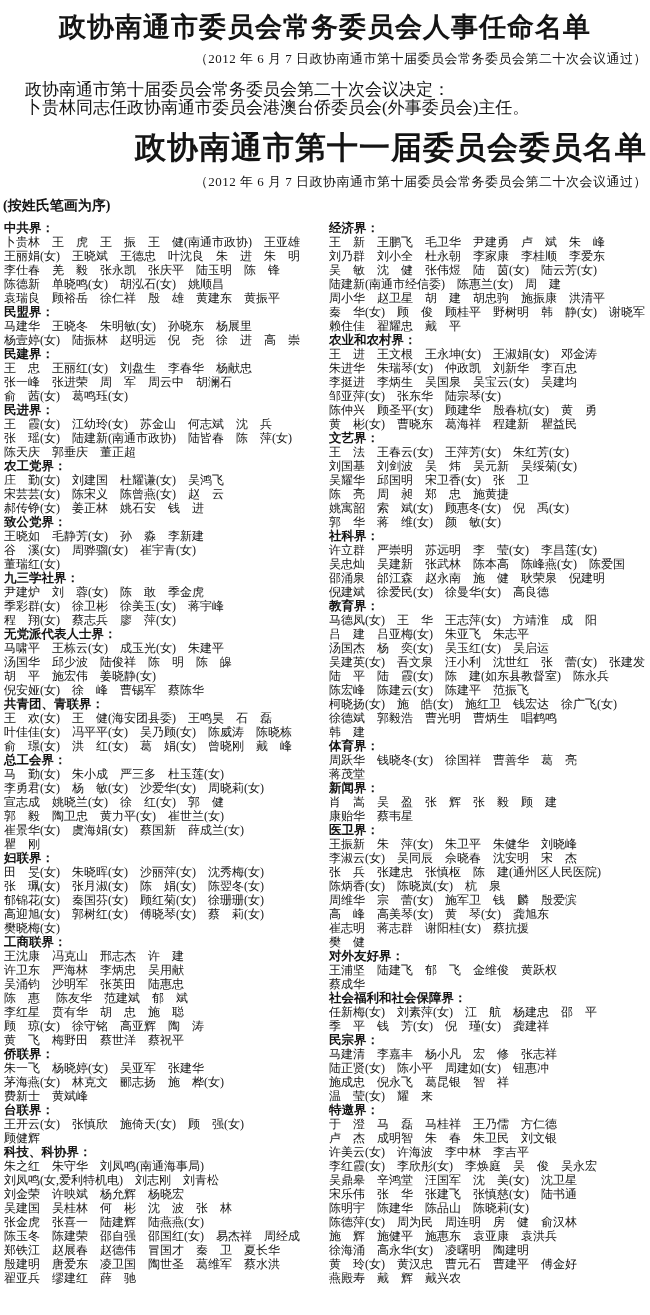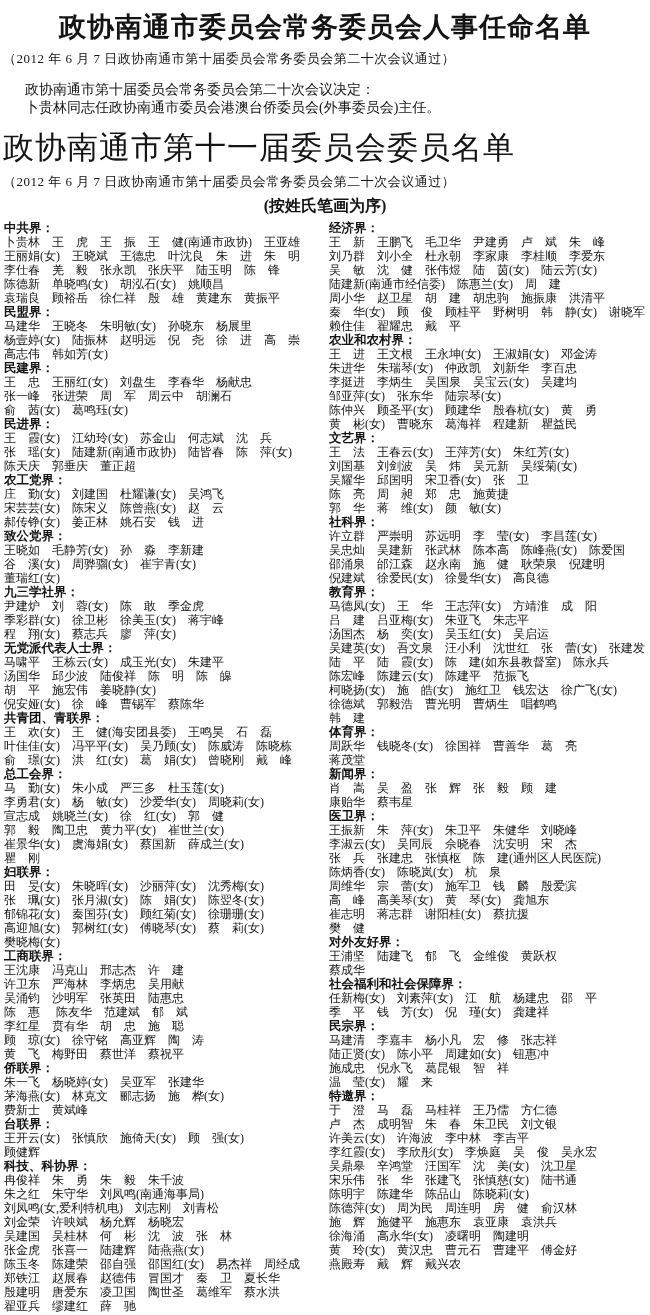--- a/index.html
+++ b/index.html
@@ -8,29 +8,29 @@
     font-family:"Liberation Serif","DejaVu Serif",serif;
     color:#141414;
     -webkit-font-smoothing:antialiased;
   }
   .page{width:650px;height:1294px;box-sizing:border-box;padding:6px 3px 0 3px;position:relative;}
   .title-1{
     text-align:center;font-size:27px;font-weight:700;letter-spacing:1px;
     margin:4px 0 0 0;line-height:34px;
   }
   .subtitle{
-    text-align:left;font-size:13px;line-height:16px;margin-top:7px;letter-spacing:0.5px;
+    text-align:right;font-size:13px;line-height:16px;margin-top:7px;letter-spacing:0.5px;
   }
-  .intro{margin:14px 0 0 22px;font-size:14px;line-height:18px;}
+  .intro{margin:14px 0 0 22px;font-size:17px;line-height:18px;}
   .title-2{
-    text-align:left;font-size:31px;font-weight:400;letter-spacing:1px;
+    text-align:right;font-size:31px;font-weight:700;letter-spacing:1px;
     margin:12px 0 0 0;line-height:38px;
   }
   .sort-note{
-    text-align:center;font-size:16px;font-weight:700;margin-top:9px;line-height:14px;
+    text-align:left;font-size:14px;font-weight:700;margin-top:9px;line-height:14px;
   }
   .columns{display:flex;margin-top:8px;}
   .col{width:325px;box-sizing:border-box;}
   .col-left{padding:0 6px 0 1px;}
   .col-right{padding:0 0 0 4px;font-family:Liberation Serif, serif;}
   .sec-header{
     font-weight:700;font-size:12.5px;line-height:14px;height:14px;
     white-space:nowrap;
   }
   .name-row{
@@ -110,24 +110,20 @@
           <span class="member">杨展里</span>
         </div>
         <div class="name-row">
           <span class="member">杨壹婷(女)</span>
           <span class="member">陆振林</span>
           <span class="member">赵明远</span>
           <span class="member">倪　尧</span>
           <span class="member">徐　进</span>
           <span class="member">高　崇</span>
         </div>
-        <div class="name-row">
-          <span class="member">高志伟</span>
-          <span class="member">韩如芳(女)</span>
-        </div>
         <div class="sec-header">民建界：</div>
         <div class="name-row">
           <span class="member">王　忠</span>
           <span class="member">王丽红(女)</span>
           <span class="member">刘盘生</span>
           <span class="member">李春华</span>
           <span class="member">杨献忠</span>
         </div>
         <div class="name-row">
           <span class="member">张一峰</span>
@@ -383,26 +379,20 @@
         <div class="name-row">
           <span class="member">王开云(女)</span>
           <span class="member">张慎欣</span>
           <span class="member">施倚天(女)</span>
           <span class="member">顾　强(女)</span>
         </div>
         <div class="name-row">
           <span class="member">顾健辉</span>
         </div>
         <div class="sec-header">科技、科协界：</div>
-        <div class="name-row">
-          <span class="member">冉俊祥</span>
-          <span class="member">朱　勇</span>
-          <span class="member">朱　毅</span>
-          <span class="member">朱千波</span>
-        </div>
         <div class="name-row">
           <span class="member">朱之红</span>
           <span class="member">朱守华</span>
           <span class="member">刘凤鸣(南通海事局)</span>
         </div>
         <div class="name-row">
           <span class="member">刘凤鸣(女,爱利特机电)</span>
           <span class="member">刘志刚</span>
           <span class="member">刘青松</span>
         </div>
@@ -567,20 +557,26 @@
           <span class="member">宋卫香(女)</span>
           <span class="member">张　卫</span>
         </div>
         <div class="name-row">
           <span class="member">陈　亮</span>
           <span class="member">周　昶</span>
           <span class="member">郑　忠</span>
           <span class="member">施黄捷</span>
         </div>
         <div class="name-row">
+          <span class="member">姚寓韶</span>
+          <span class="member">索　斌(女)</span>
+          <span class="member">顾惠冬(女)</span>
+          <span class="member">倪　禹(女)</span>
+        </div>
+        <div class="name-row">
           <span class="member">郭　华</span>
           <span class="member">蒋　维(女)</span>
           <span class="member">颜　敏(女)</span>
         </div>
         <div class="sec-header">社科界：</div>
         <div class="name-row">
           <span class="member">许立群</span>
           <span class="member">严崇明</span>
           <span class="member">苏远明</span>
           <span class="member">李　莹(女)</span>

